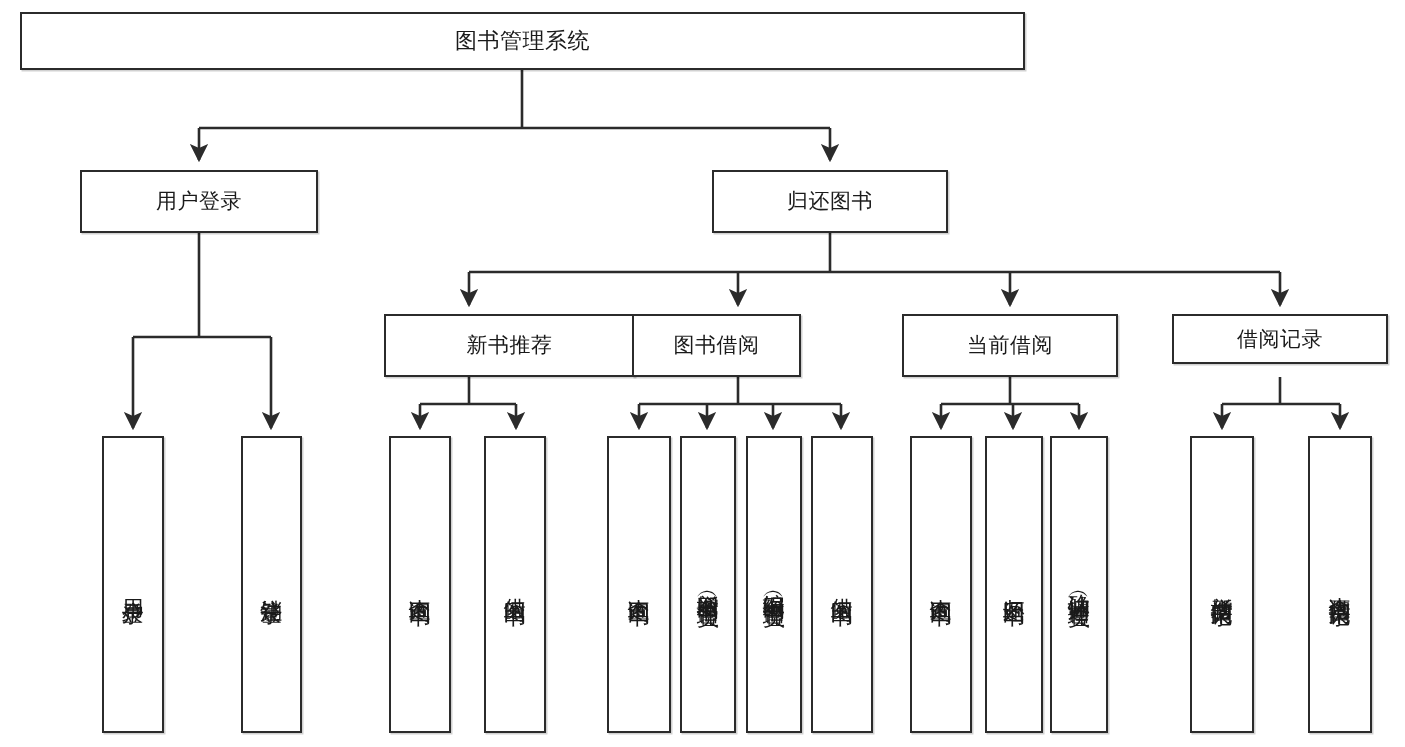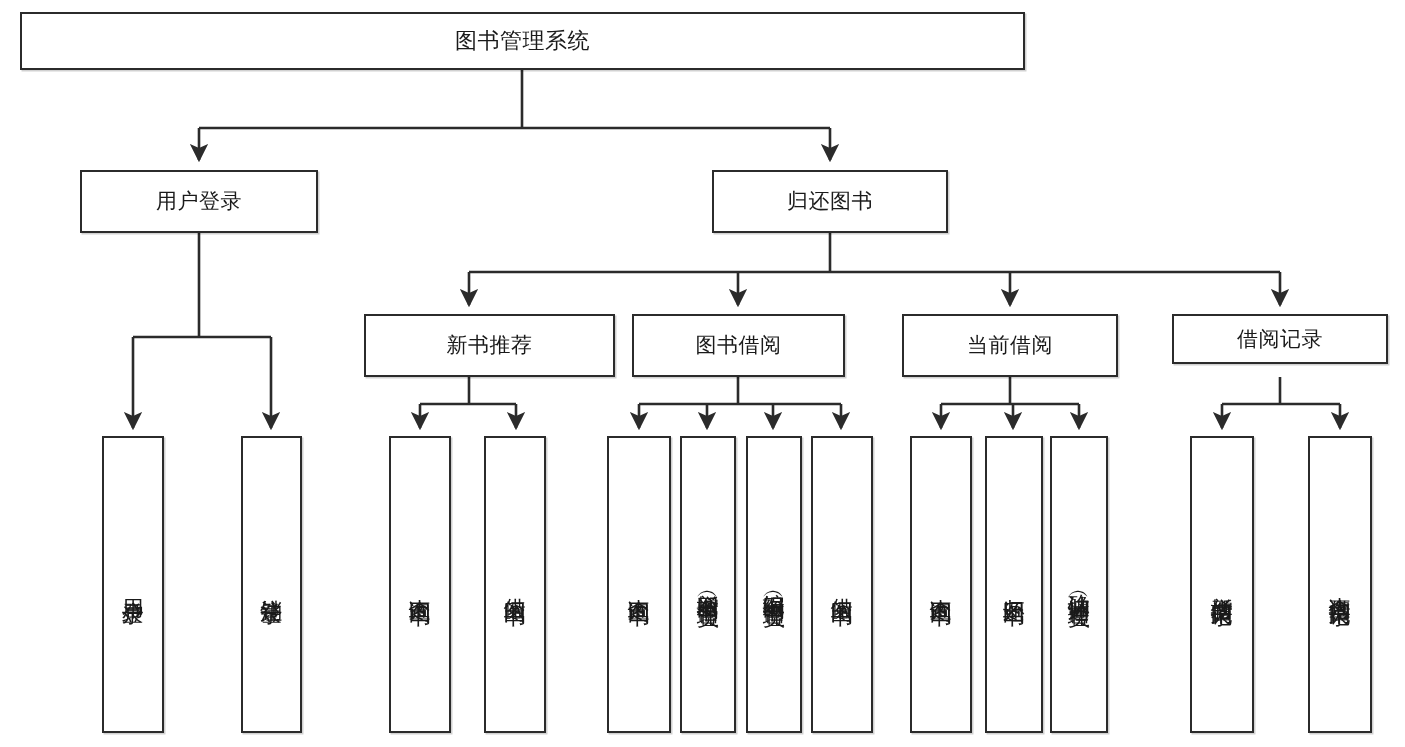--- a/index.html
+++ b/index.html
@@ -129,24 +129,24 @@
     <span class="lbl">图书管理系统</span>
   </div>
 
   <div class="node horiz" style="left:80px; top:170px; width:238px; height:63px;">
     <span class="lbl">用户登录</span>
   </div>
   <div class="node horiz" style="left:712px; top:170px; width:236px; height:63px;">
     <span class="lbl">归还图书</span>
   </div>
 
-  <div class="node horiz" style="left:364px; top:314px; width:251px; height:63px;">
+  <div class="node horiz" style="left:384px; top:314px; width:251px; height:63px;">
     <span class="lbl">新书推荐</span>
   </div>
-  <div class="node horiz" style="left:632px; top:314px; width:213px; height:63px;">
+  <div class="node horiz" style="left:632px; top:314px; width:169px; height:63px;">
     <span class="lbl">图书借阅</span>
   </div>
   <div class="node horiz" style="left:902px; top:314px; width:216px; height:63px;align-items:center;">
     <span class="lbl">当前借阅</span>
   </div>
   <div class="node horiz" style="left:1172px; top:314px; width:216px; height:50px;">
     <span class="lbl">借阅记录</span>
   </div>
 
   <div class="node vert" style="left:102px; top:436px; width:62px; height:297px;">

